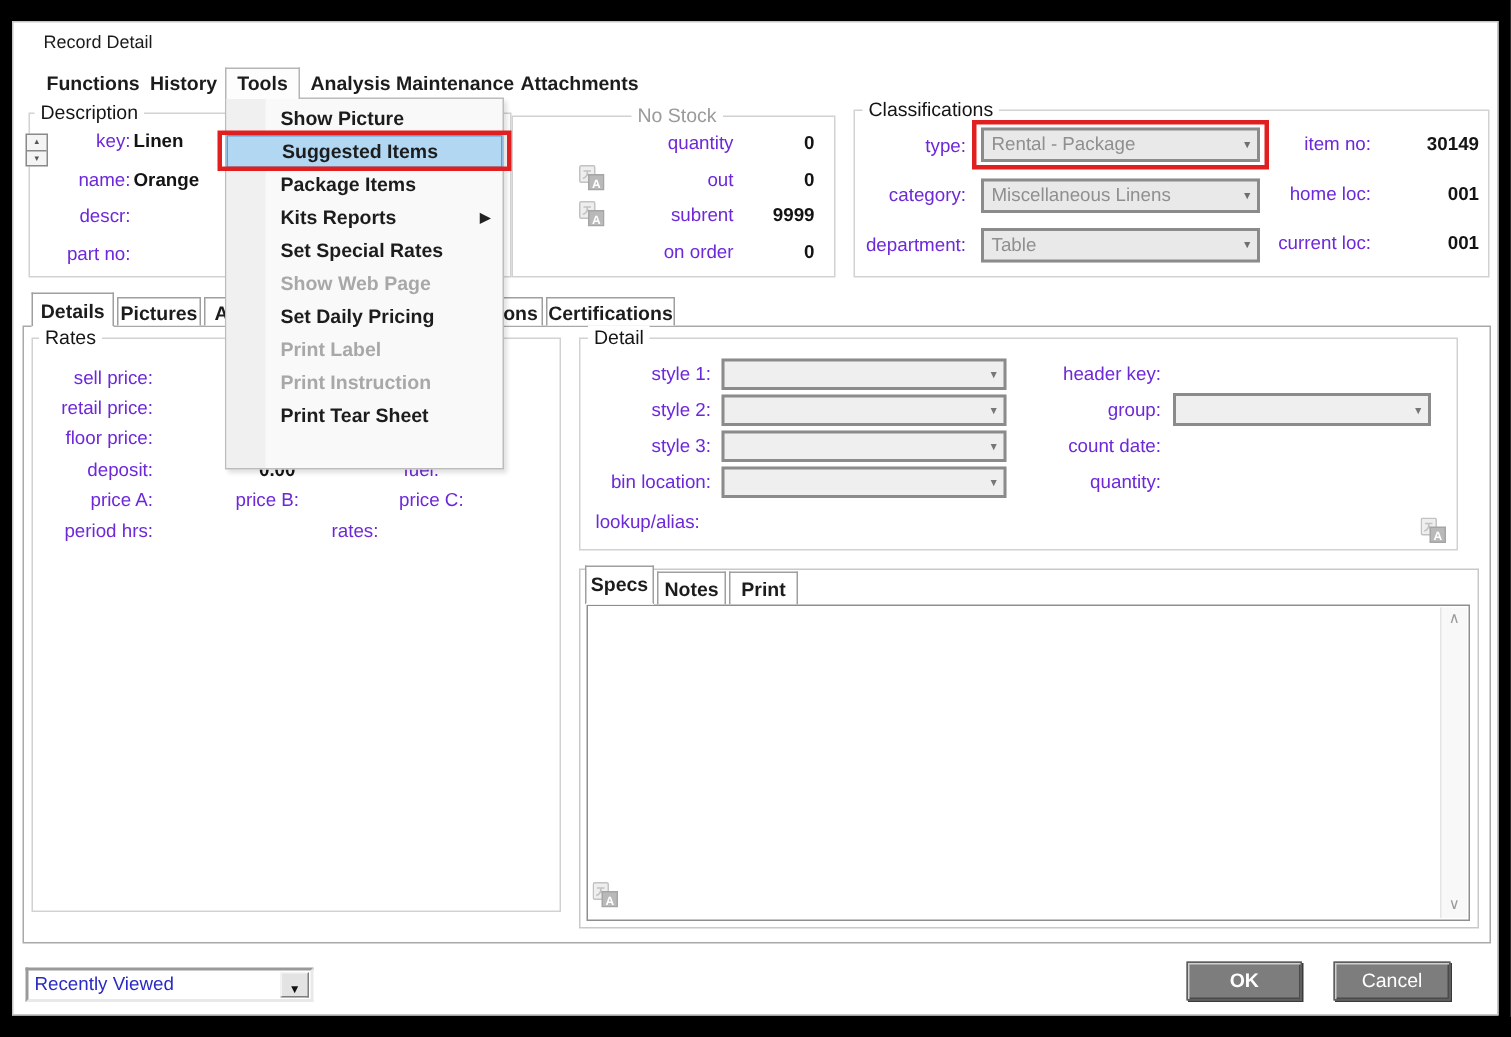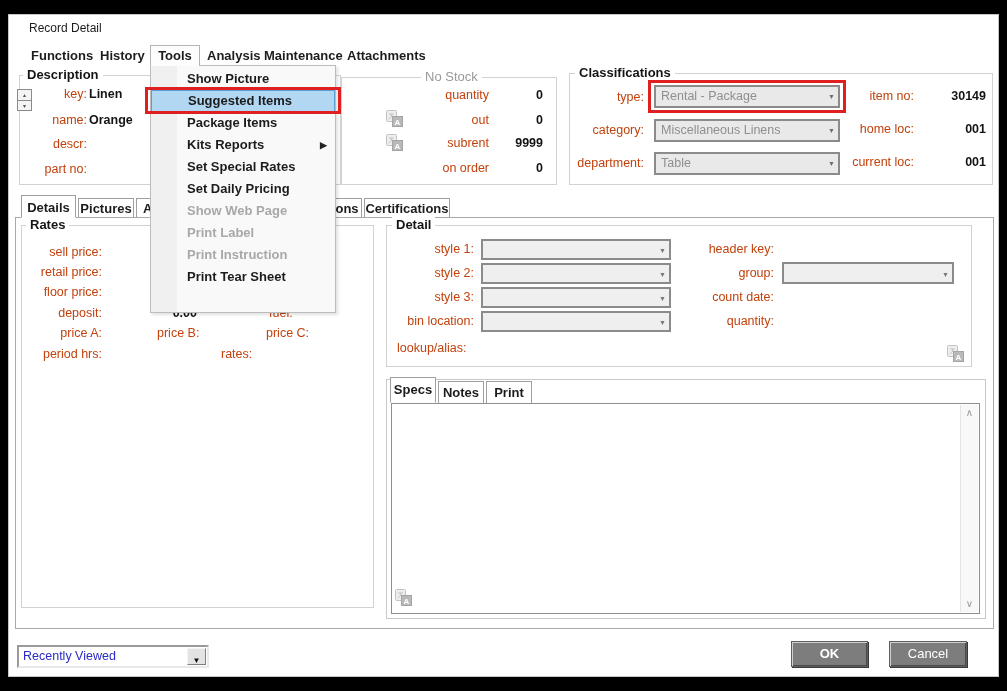--- a/index.html
+++ b/index.html
@@ -1,25 +1,25 @@
 <!DOCTYPE html>
 <html><head>
 <meta charset="utf-8">
 <style>
   html,body{margin:0;padding:0;background:#000;}
   #canvas{position:relative;width:1007px;height:691px;background:#000;overflow:hidden;
           font-family:"Liberation Sans", sans-serif;}
   .win{position:absolute;left:8px;top:14px;width:991px;height:663px;background:#ffffff;
        border:1px solid #c6c6c6;box-sizing:border-box;}
   .abs{position:absolute;box-sizing:border-box;}
-  .lbl{font-size:12.5px;color:#c2410c;white-space:nowrap;}
+  .lbl{font-size:12.5px;color:#6d28d9;white-space:nowrap;}
   .val{font-size:12.5px;font-weight:bold;color:#141414;white-space:nowrap;text-align:right;}
   .ra{text-align:right;}
   .grp{border:1px solid #d2d2d2;background:transparent;}
-  .grp-title{font-size:13px;font-weight:bold;color:#151515;background:#fff;padding:0 4px;white-space:nowrap;z-index:2;}
+  .grp-title{font-size:13px;font-weight:normal;color:#151515;background:#fff;padding:0 4px;white-space:nowrap;z-index:2;}
   .grp-title-gray{font-size:13px;color:#9a9a9a;background:#fff;padding:0 4px;white-space:nowrap;z-index:2;}
   
   .mb{font-size:13px;font-weight:600;color:#1c1c1c;white-space:nowrap;line-height:19px;cursor:default;}
   .mb.dis{color:#a9a9a9;}
   .mb-open{border:1px solid #b5b5b5;border-bottom:none;background:#fdfdfd;text-align:center;z-index:51;}
   
   .menu{background:#f9f9f9;border:1px solid #bcbcbc;z-index:50;box-shadow:2px 2px 3px rgba(0,0,0,0.12);}
   .menu .gutter{position:absolute;left:0;top:0;bottom:0;width:26px;background:#f0f0f0;}
   .mi{position:relative;height:22px;line-height:22px;padding-left:36px;font-size:13px;font-weight:600;color:#1c1c1c;white-space:nowrap;}
   .mi.dis{color:#a8a8a8;}
@@ -230,22 +230,22 @@
     <div class="gutter"></div>
     <div style="position:relative;padding-top:2px;">
       <div class="mi">Show Picture</div>
       <div class="mi mi-hl" style="height:20px;line-height:20px;">Suggested Items</div>
       <div class="mi">Package Items</div>
       <div class="mi">
         <span>Kits Reports</span>
         <span class="mi-arrow">▶</span>
       </div>
       <div class="mi">Set Special Rates</div>
+      <div class="mi dis">Show Web Page</div>
       <div class="mi">Set Daily Pricing</div>
-      <div class="mi dis">Show Web Page</div>
       <div class="mi dis">Print Label</div>
       <div class="mi dis">Print Instruction</div>
       <div class="mi">Print Tear Sheet</div>
     </div>
   </div>
 
   <div class="abs red-annot" style="left:136px;top:72px;width:196px;height:27px;"></div>
 
 </div>
 </div>

